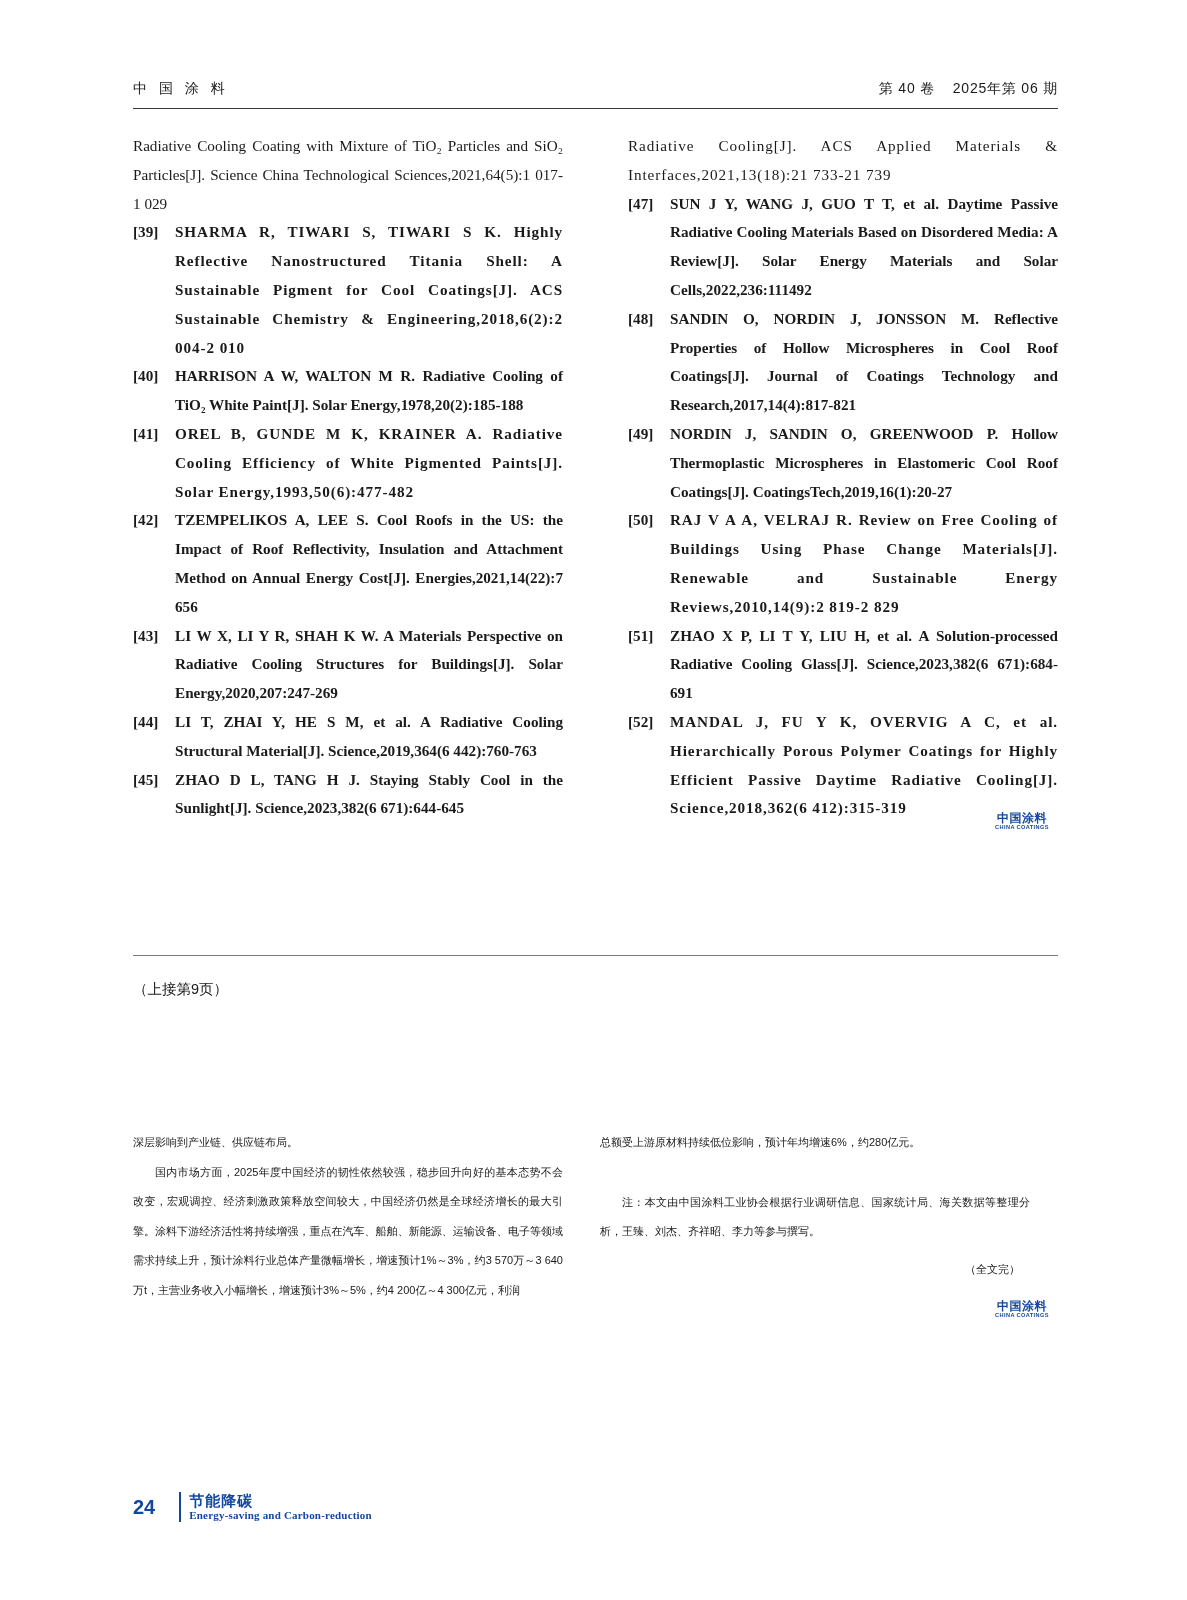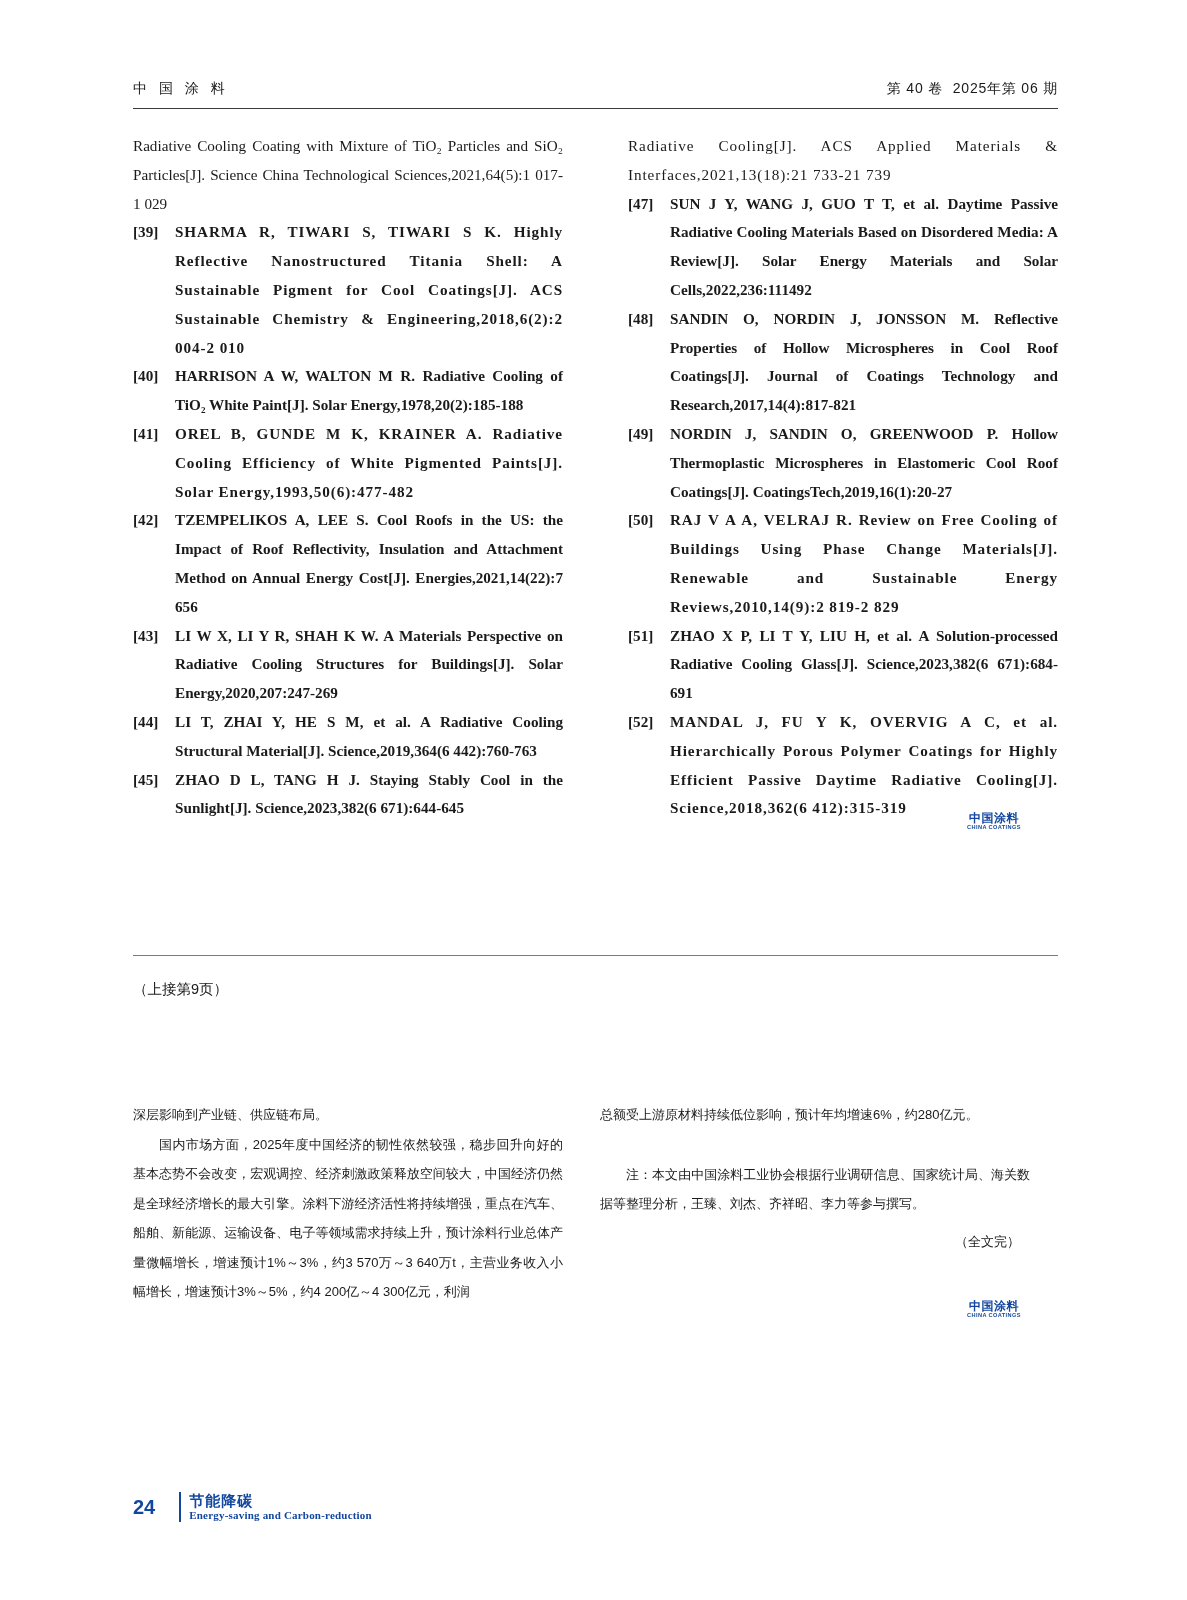--- a/index.html
+++ b/index.html
@@ -38,21 +38,21 @@
   .runhead .left {
     font-family: "Liberation Sans", sans-serif;
     letter-spacing: 4px;
     font-size: 14px;
   }
   .runhead .right {
     font-family: "Liberation Sans", sans-serif;
     font-size: 14px;
     letter-spacing: 0.8px;
   }
-  .runhead .right span { margin-left: 5px; }
+  .runhead .right span { margin-left: 13px; }
   .rule-top {
     position: absolute;
     left: 133px;
     top: 108px;
     width: 925px;
     height: 1px;
     background: #3a3a3a;
   }
 
   
@@ -87,20 +87,21 @@
     text-justify: inter-word;
   }
   .ref-item.spread .ref-txt,
   .ref-cont.spread { letter-spacing: 0.9px; }
 
   
   .logo {
     width: 64px;
     text-align: center;
     line-height: 1.05;
+    margin-left: 28px;
   }
   .logo .cn {
     font-family: "Liberation Sans", sans-serif;
     font-size: 12px;
     font-weight: bold;
     color: #13479f;
     letter-spacing: 0.5px;
   }
   .logo .en {
     font-family: "Liberation Sans", sans-serif;
@@ -138,24 +139,25 @@
     font-family: "Liberation Sans", sans-serif;
     font-size: 14.5px;
     color: #1a1a1a;
   }
 
   
   .body-col {
     position: absolute;
     width: 430px;
     font-family: "Liberation Sans", sans-serif;
-    font-size: 13px;
+    font-size: 11px;
     line-height: 29.5px;
     text-align: justify;
     text-justify: inter-ideograph;
+    margin-top: 28px;
   }
   .body-col.left  { left: 133px; top: 1100px; }
   .body-col.right { left: 600px; top: 1100px; }
   .indent2 { text-indent: 2em; }
   .note-block { margin-top: 30px; text-indent: 2em; }
   .end-mark {
     margin-top: 8px;
     text-align: right;
     padding-right: 10px;
   }

